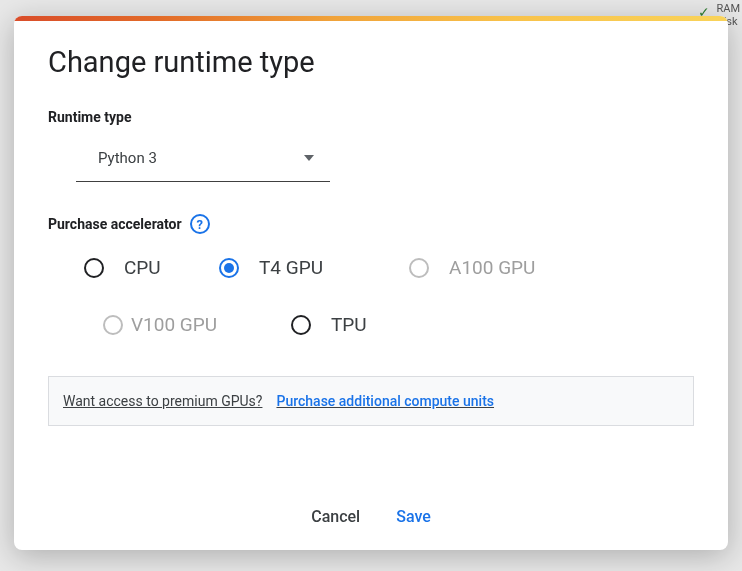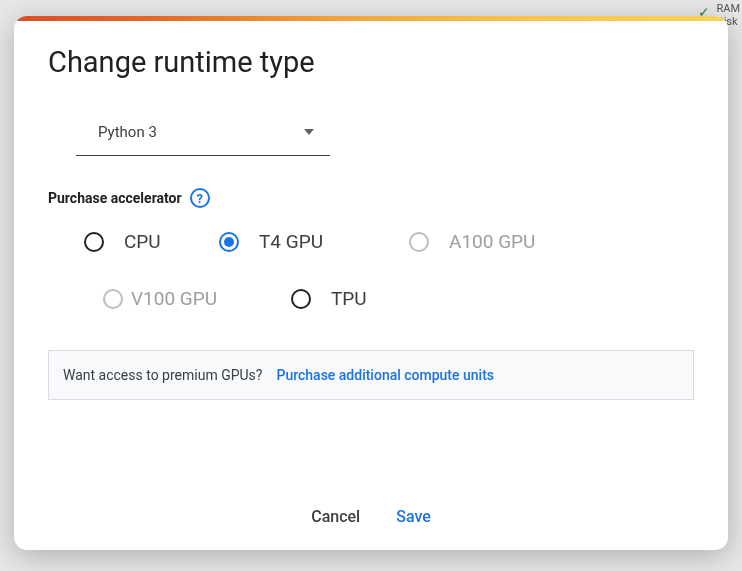--- a/index.html
+++ b/index.html
@@ -18,21 +18,21 @@
     }
     .bg-top { position:absolute; top:0; right:0; font-size:11px; color:#555; text-align:left; padding:2px 2px; }
     .bg-check { position:absolute; top:4px; left:698px; color:#2e7d32; font-size:14px; }
     .dialog {
       position: absolute;
       left: 14px;
       top: 16px;
       width: 714px;
       height: 534px;
       background: #fff;
-      border-radius: 13px;
+      border-radius: 8px;
       box-shadow: 0 6px 30px rgba(0,0,0,0.25);
       overflow: hidden;
       display: flex;
       flex-direction: column;
     }
     .accent-bar {
       height: 5px;
       width: 100%;
       background: linear-gradient(to right,
         #d94d2a 0%, #e26a28 20%, #f0a33a 45%, #f8c24a 70%, #f9d35a 100%);
@@ -143,20 +143,21 @@
       margin-top: 40px;
       border: 1px solid #dadce0;
       background: #f8f9fa;
       padding: 16px 14px;
       font-size: 14px;
       color: #3c4043;
       display: flex;
       gap: 14px;
       flex-wrap: wrap;
       align-items: center;
+      text-decoration: underline;
     }
     .promo-link {
       color: #1a73e8;
       font-weight: 500;
       cursor: pointer;
     }
     .footer {
       display: flex;
       justify-content: center;
       gap: 36px;
@@ -182,20 +183,21 @@
     <div>RAM</div>
     <div>Disk</div>
   </div>
 </div>
 
 <div class="dialog">
   <div class="accent-bar"></div>
   <div class="content">
     <h1 class="title">Change runtime type</h1>
 
+    <div class="section-label">Runtime type</div>
     <div class="select-wrap">
       <div class="select">
         <span>Python 3</span>
         <span class="dropdown-icon"></span>
       </div>
     </div>
 
     <div class="section-label">
       <span>Purchase accelerator</span>
       <span class="help-icon">?</span>

